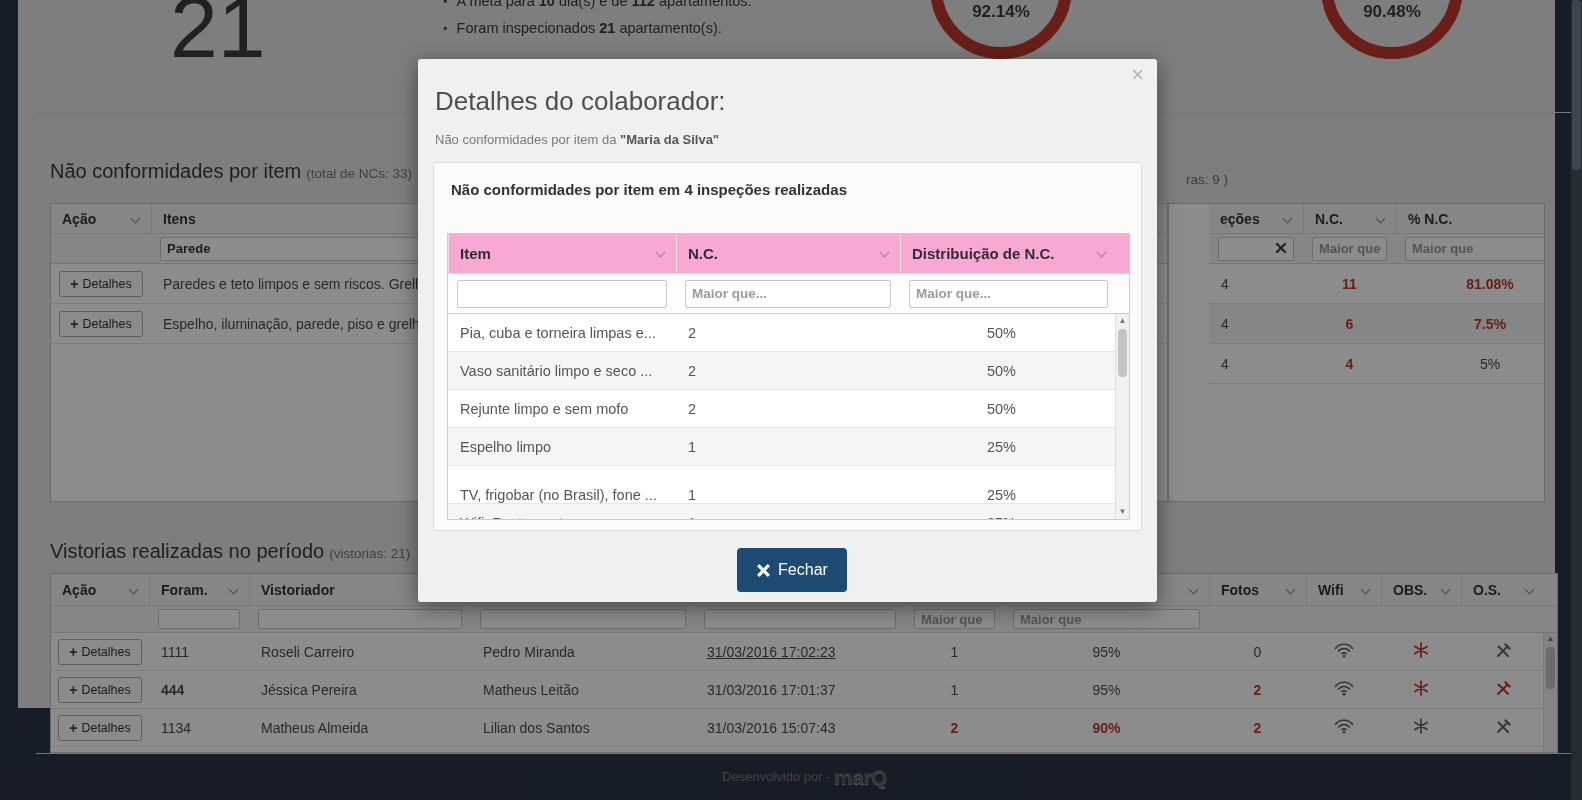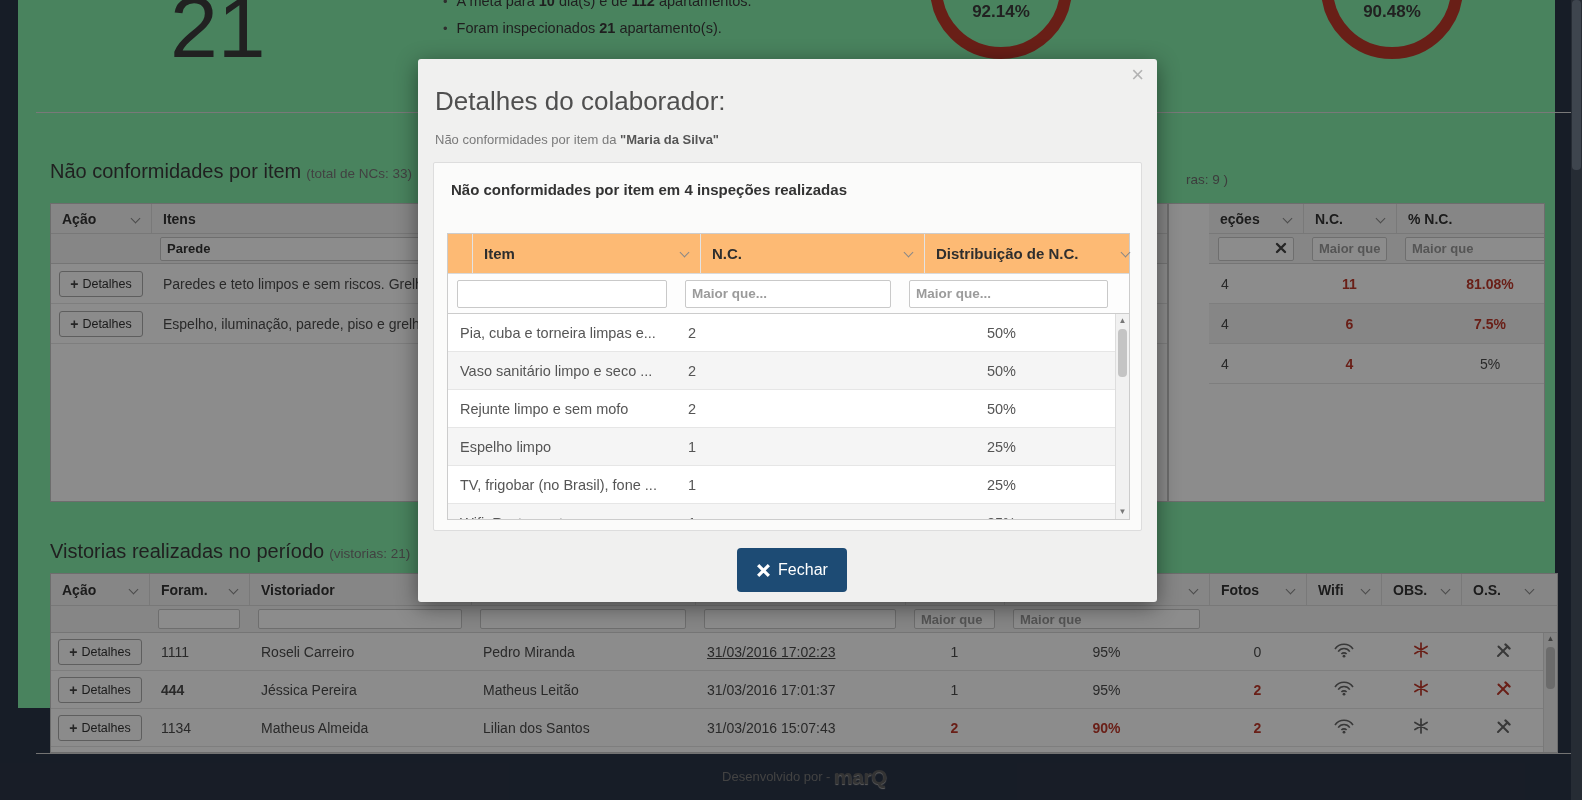--- a/index.html
+++ b/index.html
@@ -1,19 +1,19 @@
 <!DOCTYPE html>
 <html><head>
 <meta charset="utf-8">
 <style>
   html,body{margin:0;padding:0;background:#2b3547;}
   *{box-sizing:border-box;}
   .canvas{position:relative;width:1582px;height:800px;overflow:hidden;
           font-family:"Liberation Sans",sans-serif;background:#2b3547;}
-  .sheet{position:absolute;left:18px;top:0;width:1537px;height:708px;background:#86efac;}
+  .sheet{position:absolute;left:18px;top:0;width:1537px;height:708px;background:#e5e5e5;}
 
   
   .big-number{position:absolute;left:152px;top:-16px;font-size:86px;color:#3c3c3c;line-height:1;}
   .bullets{position:absolute;left:425px;top:-12px;width:330px;list-style:none;margin:0;padding:0;}
   .bullets li{font-size:14.5px;color:#3a3a3a;line-height:27px;white-space:nowrap;}
   .bullets li .dot{color:#555;margin-right:9px;font-size:13px;}
   .bullets b{font-weight:bold;}
   .gauge{position:absolute;width:180px;height:180px;top:-103px;}
   .gauge text{font-weight:bold;fill:#3d3d3d;font-size:17px;font-family:"Liberation Sans",sans-serif;}
 
@@ -61,21 +61,21 @@
          border-radius:3px;box-shadow:0 5px 22px rgba(0,0,0,0.45);z-index:100;}
   .modal-close{position:absolute;right:13px;top:3px;font-size:22px;color:#b3b3b3;cursor:pointer;
                font-family:"Liberation Sans",sans-serif;}
   .modal-title{position:absolute;left:17px;top:27px;font-size:26px;color:#4f4f4f;}
   .modal-sub{position:absolute;left:17px;top:73px;font-size:13px;color:#7a7a7a;}
   .modal-sub b{color:#555;}
   .panel{position:absolute;left:15px;top:103px;width:709px;height:369px;background:#fbfbfa;
          border:1px solid #ddd;border-radius:2px;}
   .panel-title{position:absolute;left:17px;top:18px;font-size:15px;font-weight:bold;color:#333;}
   .mtable{position:absolute;left:13px;top:70px;width:683px;border:1px solid #ccc;background:#fff;}
-  .mtable .krow-head{height:40px;background:#fdba74;padding-left:24px;}
+  .mtable .krow-head{height:40px;background:#f9a8d4;}
   .mtable .khcell{font-size:15px;color:#2e2e2e;padding-top:11px;border-left:1px solid #e3e3e3;}
   .mtable .krow-filter{height:40px;background:#fdfdfd;border-bottom:1px solid #ccc;}
   .mtable .kinput{height:28px;font-size:13.5px;}
   .m-viewport{position:relative;height:205px;overflow:hidden;}
   .mtable .krow{height:38px;}
   .mtable .kcell{font-size:14.5px;color:#555;}
   .fechar-btn{position:absolute;left:319px;top:489px;width:110px;height:44px;background:#1d4b74;
               border:none;border-radius:4px;color:#fff;font-family:"Liberation Sans",sans-serif;
               font-size:16px;display:flex;align-items:center;justify-content:center;gap:7px;cursor:pointer;}
 
@@ -397,21 +397,21 @@
               <div class="krow" style="height: 38px;">
                 <div class="kcell" style="width: 228px;">Rejunte limpo e sem mofo</div>
                 <div class="kcell" style="width: 224px;">2</div>
                 <div class="kcell center" style="width: 203px;">50%</div>
               </div>
               <div class="krow alt" style="height: 38px;">
                 <div class="kcell" style="width: 228px;">Espelho limpo</div>
                 <div class="kcell" style="width: 224px;">1</div>
                 <div class="kcell center" style="width: 203px;">25%</div>
               </div>
-              <div class="krow" style="height: 38px;">
+              <div class="krow" style="height: 38px; align-items: flex-end;">
                 <div class="kcell" style="width: 228px;">TV, frigobar (no Brasil), fone ...</div>
                 <div class="kcell" style="width: 224px;">1</div>
                 <div class="kcell center" style="width: 203px;">25%</div>
               </div>
               <div class="krow alt" style="height: 38px;">
                 <div class="kcell" style="width: 228px;">Wifi, Restaurante...</div>
                 <div class="kcell" style="width: 224px;">1</div>
                 <div class="kcell center" style="width: 203px;">25%</div>
               </div>
             </div>

